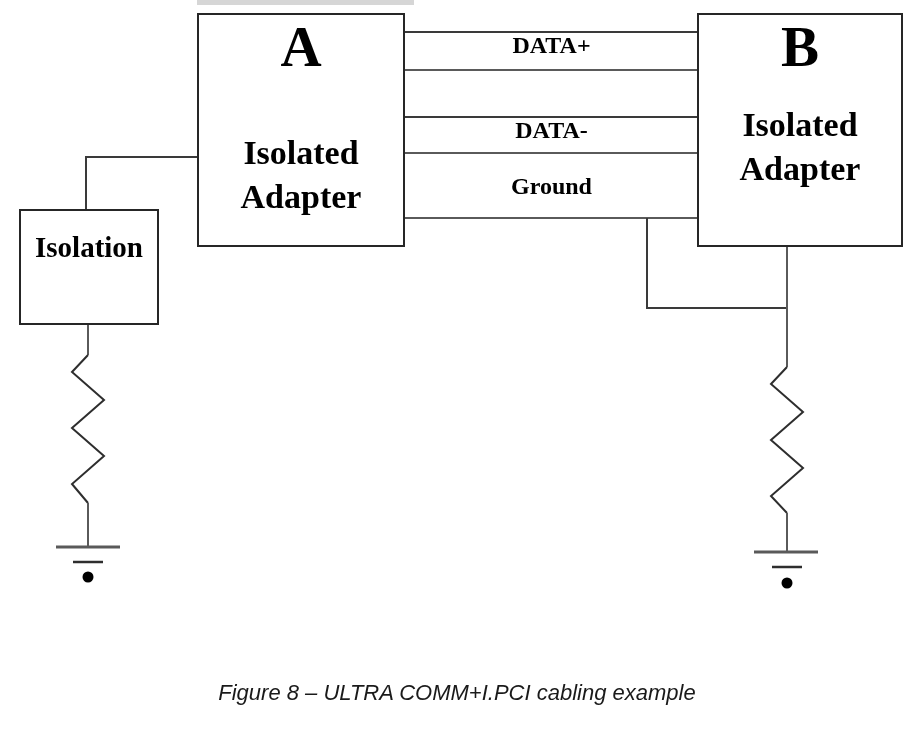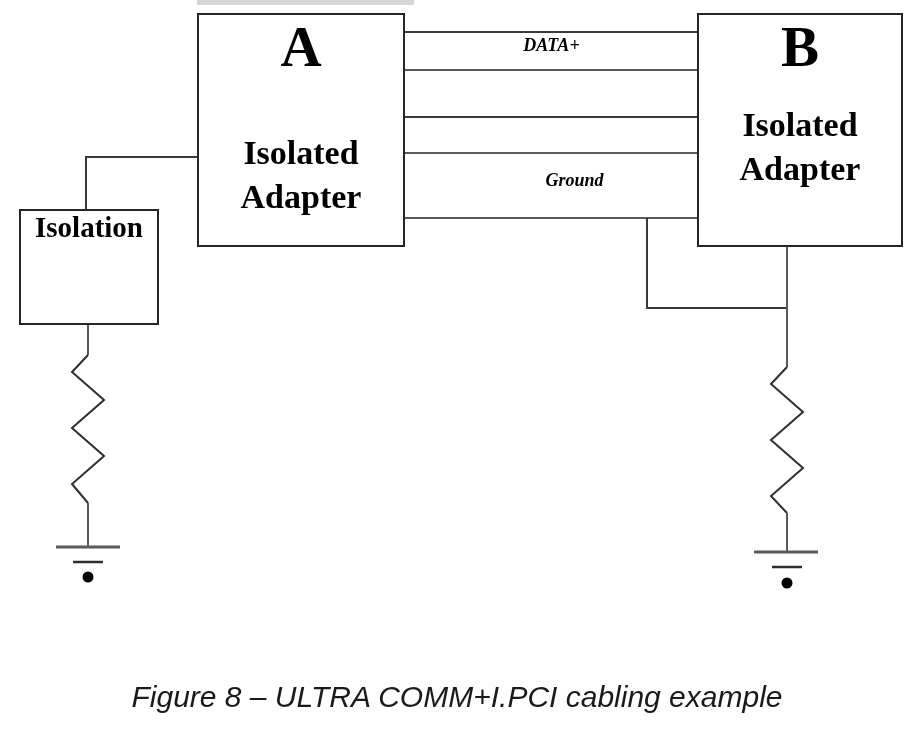--- a/index.html
+++ b/index.html
@@ -47,49 +47,48 @@
     line-height: 1;
     margin-top: 3px;
   }
   .box-a .labels { margin-top: 56px; }
   .box-b .labels { margin-top: 28px; }
   .box .labels div {
     font-size: 34px;
     font-weight: bold;
     line-height: 1.3;
   }
-  .box-barrier .labels { }
+  .box-barrier .labels { margin-top: 20px; }
   .box-barrier .labels div {
     font-size: 29px;
     font-weight: bold;
     line-height: 1.16;
   }
   .wire-label {
     position: absolute;
     left: 405px;
     width: 293px;
     text-align: center;
-    font-size: 18px;
+    font-size: 24px;
     font-weight: bold;
     color: #000000;
     line-height: 28px;
-    font-style: italic;
   }
   .wire-label.data-plus  { top: 31px; }
   .wire-label.data-minus { top: 116px; }
-  .wire-label.ground     { top: 166px; padding-left: 23px; }
+  .wire-label.ground     { top: 172px; }
   .caption {
     position: absolute;
     left: 0;
     top: 680px;
     width: 100%;
     text-align: center;
     font-family: "Liberation Sans", "DejaVu Sans", sans-serif;
     font-style: italic;
-    font-size: 30px;
+    font-size: 22px;
     color: #1a1a1a;
   }
 </style>
 </head>
 <body>
 
 <div class="stage">
 
   <div class="artifact-bar"></div>
 
@@ -149,17 +148,18 @@
     </div>
   </div>
 
   <div class="box box-barrier">
     <div class="labels">
       <div>Isolation</div>
     </div>
   </div>
 
   <div class="wire-label data-plus">DATA+</div>
+  <div class="wire-label data-minus">DATA-</div>
   <div class="wire-label ground">Ground</div>
 
   <div class="caption">Figure 8 – ULTRA COMM+I.PCI cabling example</div>
 
 </div>
 
 </body></html>

